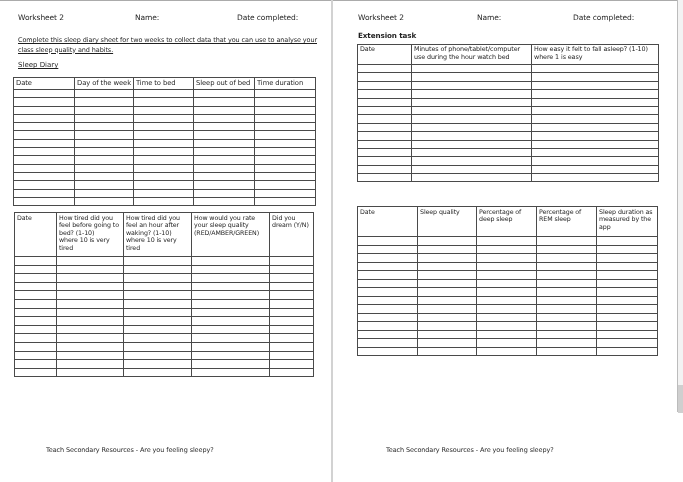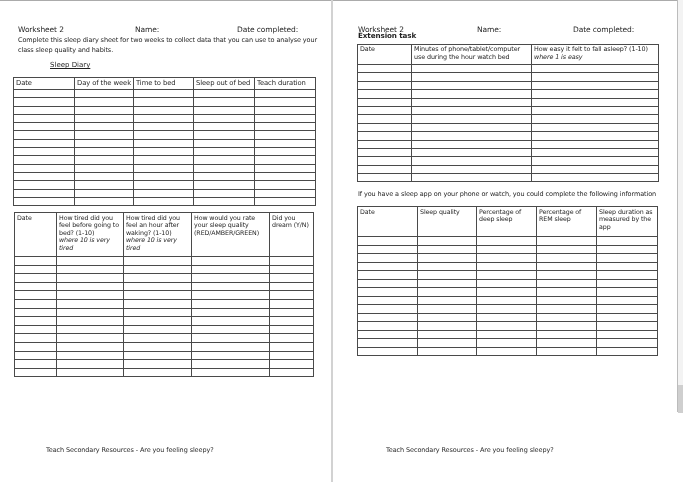--- a/index.html
+++ b/index.html
@@ -13,35 +13,35 @@
   .page-divider { position: absolute; left: 331px; top: 0; width: 2px; height: 482px; background: #d2d2d2; }
   .right-edge { position: absolute; left: 677px; top: 0; width: 1px; height: 412px; background: #bcbcbc; }
   .scroll-track { position: absolute; left: 678px; top: 0; width: 5px; height: 412px; background: #f3f3f3; }
   .scroll-thumb { position: absolute; left: 678px; top: 385px; width: 5px; height: 28px; background: #cfcfcf; }
 
   .page { position: absolute; top: 0; height: 482px; }
   .page-left { left: 0; width: 331px; }
   .page-right { left: 334px; width: 343px; }
 
   .abs { position: absolute; }
-  .h-title { font-size: 7.5px; letter-spacing: -0.1px; margin-top: 12px; }
+  .h-title { font-size: 7.5px; letter-spacing: -0.1px; }
   .h-sub { font-size: 7.2px; font-weight: bold; letter-spacing: -0.1px; }
-  .para { font-size: 6.5px; line-height: 1.5; letter-spacing: -0.1px; }
+  .para { font-size: 6.5px; line-height: 1.5; letter-spacing: -0.1px; text-decoration: underline; }
   .nowrap { white-space: nowrap; }
   .section-heading { font-size: 7px; text-decoration: underline; }
   .footer-text { font-size: 6.5px; color: #2b2b2b; letter-spacing: -0.1px; margin-left: 28px; }
 
   table { border-collapse: collapse; table-layout: fixed; position: absolute; background: #fff; padding-left: 36px; }
   table { border: 1.5px solid #2e2e2e; }
   th, td { border: 1px solid #4a4a4a; padding: 0; }
   th {
     font-weight: normal; text-align: left; vertical-align: top;
     padding: 1px 2px 1px 2px; letter-spacing: -0.1px; line-height: 1.18;
   }
-  th .note { display: block; font-style: italic; }
+  th .note { display: block; }
 
   .t-left1 { left: 13px; top: 77px; width: 302px; }
   .t-left1 th { font-size: 6.8px; }
   .t-left1 thead tr { height: 12px; }
   .t-left1 tbody tr { height: 8.3px; }
 
   .t-left2 { left: 14px; top: 212px; width: 299px; }
   .t-left2 th { font-size: 6.3px; }
   .t-left2 thead tr { height: 44px; }
   .t-left2 tbody tr { height: 8.6px; }
@@ -63,37 +63,37 @@
 
   <div class="top-border"></div>
 
   <div class="page page-left">
     <div class="abs h-title" style="left:18px; top:13px;">Worksheet 2</div>
     <div class="abs h-title" style="left:135px; top:13px;">Name:</div>
     <div class="abs h-title" style="left:237px; top:13px;">Date completed:</div>
 
     <div class="abs para" style="left:18px; top:36px; width:308px;">Complete this sleep diary sheet for two weeks to collect data that you can use to analyse your class sleep quality and habits.</div>
 
-    <div class="abs section-heading" style="left:18px; top:61px;margin-left:32px;">Sleep Diary</div>
+    <div class="abs section-heading" style="left:18px; top:61px;">Sleep Diary</div>
 
     <table class="t-left1">
       <colgroup>
         <col style="width:61px">
           <col style="width:59px">
           <col style="width:60px">
           <col style="width:61px">
           <col style="width:61px">
       </colgroup>
       <thead>
         <tr>
           <th>Date</th>
           <th>Day of the week</th>
           <th>Time to bed</th>
           <th>Sleep out of bed</th>
-          <th>Teach duration</th>
+          <th>Time duration</th>
         </tr>
       </thead>
       <tbody>
           <tr>
             <td></td>
             <td></td>
             <td></td>
             <td></td>
             <td></td>
           </tr>
@@ -425,21 +425,20 @@
             <td></td>
           </tr>
           <tr>
             <td></td>
             <td></td>
             <td></td>
           </tr>
         </tbody>
     </table>
 
-    <div class="abs para nowrap" style="left:24px; top:190px;">If you have a sleep app on your phone or watch, you could complete the following information</div>
 
     <table class="t-right2">
       <colgroup>
         <col style="width:60px">
           <col style="width:59px">
           <col style="width:60px">
           <col style="width:60px">
           <col style="width:61px">
       </colgroup>
       <thead>

